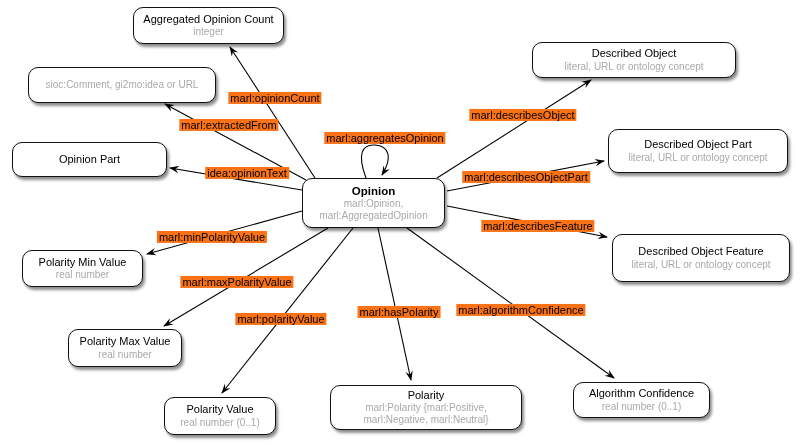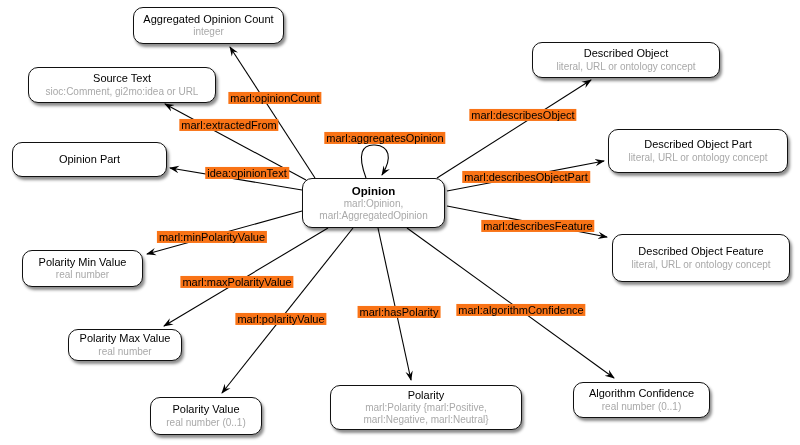--- a/index.html
+++ b/index.html
@@ -68,54 +68,53 @@
     <div class="node-title">Opinion</div>
     <div class="node-sub">marl:Opinion, marl:AggregatedOpinion</div>
   </div>
 
   <div class="node" style="left:133px;top:7px;width:151px;height:37px">
     <div class="node-title">Aggregated Opinion Count</div>
     <div class="node-sub">integer</div>
   </div>
 
   <div class="node" style="left:28px;top:67px;width:188px;height:36px">
-    <div class="node-title">Source Text</div>
     <div class="node-sub">sioc:Comment, gi2mo:idea or URL</div>
   </div>
 
   <div class="node" style="left:12px;top:142px;width:155px;height:35px">
     <div class="node-title">Opinion Part</div>
   </div>
 
   <div class="node" style="left:22px;top:250px;width:121px;height:37px">
     <div class="node-title">Polarity Min Value</div>
     <div class="node-sub">real number</div>
   </div>
 
-  <div class="node" style="left:68px;top:329px;width:114px;height:32px">
+  <div class="node" style="left:68px;top:329px;width:114px;height:38px">
     <div class="node-title">Polarity Max Value</div>
     <div class="node-sub">real number</div>
   </div>
 
-  <div class="node" style="left:150px;top:397px;width:112px;height:38px">
+  <div class="node" style="left:164px;top:397px;width:112px;height:38px">
     <div class="node-title">Polarity Value</div>
     <div class="node-sub">real number (0..1)</div>
   </div>
 
   <div class="node" style="left:330px;top:385px;width:192px;height:45px">
     <div class="node-title">Polarity</div>
     <div class="node-sub">marl:Polarity {marl:Positive, marl:Negative, marl:Neutral}</div>
   </div>
 
   <div class="node" style="left:573px;top:382px;width:137px;height:36px">
     <div class="node-title">Algorithm Confidence</div>
     <div class="node-sub">real number (0..1)</div>
   </div>
 
-  <div class="node" style="left:532px;top:42px;width:188px;height:36px">
+  <div class="node" style="left:532px;top:42px;width:204px;height:36px">
     <div class="node-title">Described Object</div>
     <div class="node-sub">literal, URL or ontology concept</div>
   </div>
 
   <div class="node" style="left:608px;top:129px;width:180px;height:44px">
     <div class="node-title">Described Object Part</div>
     <div class="node-sub">literal, URL or ontology concept</div>
   </div>
 
   <div class="node" style="left:612px;top:234px;width:178px;height:48px">

